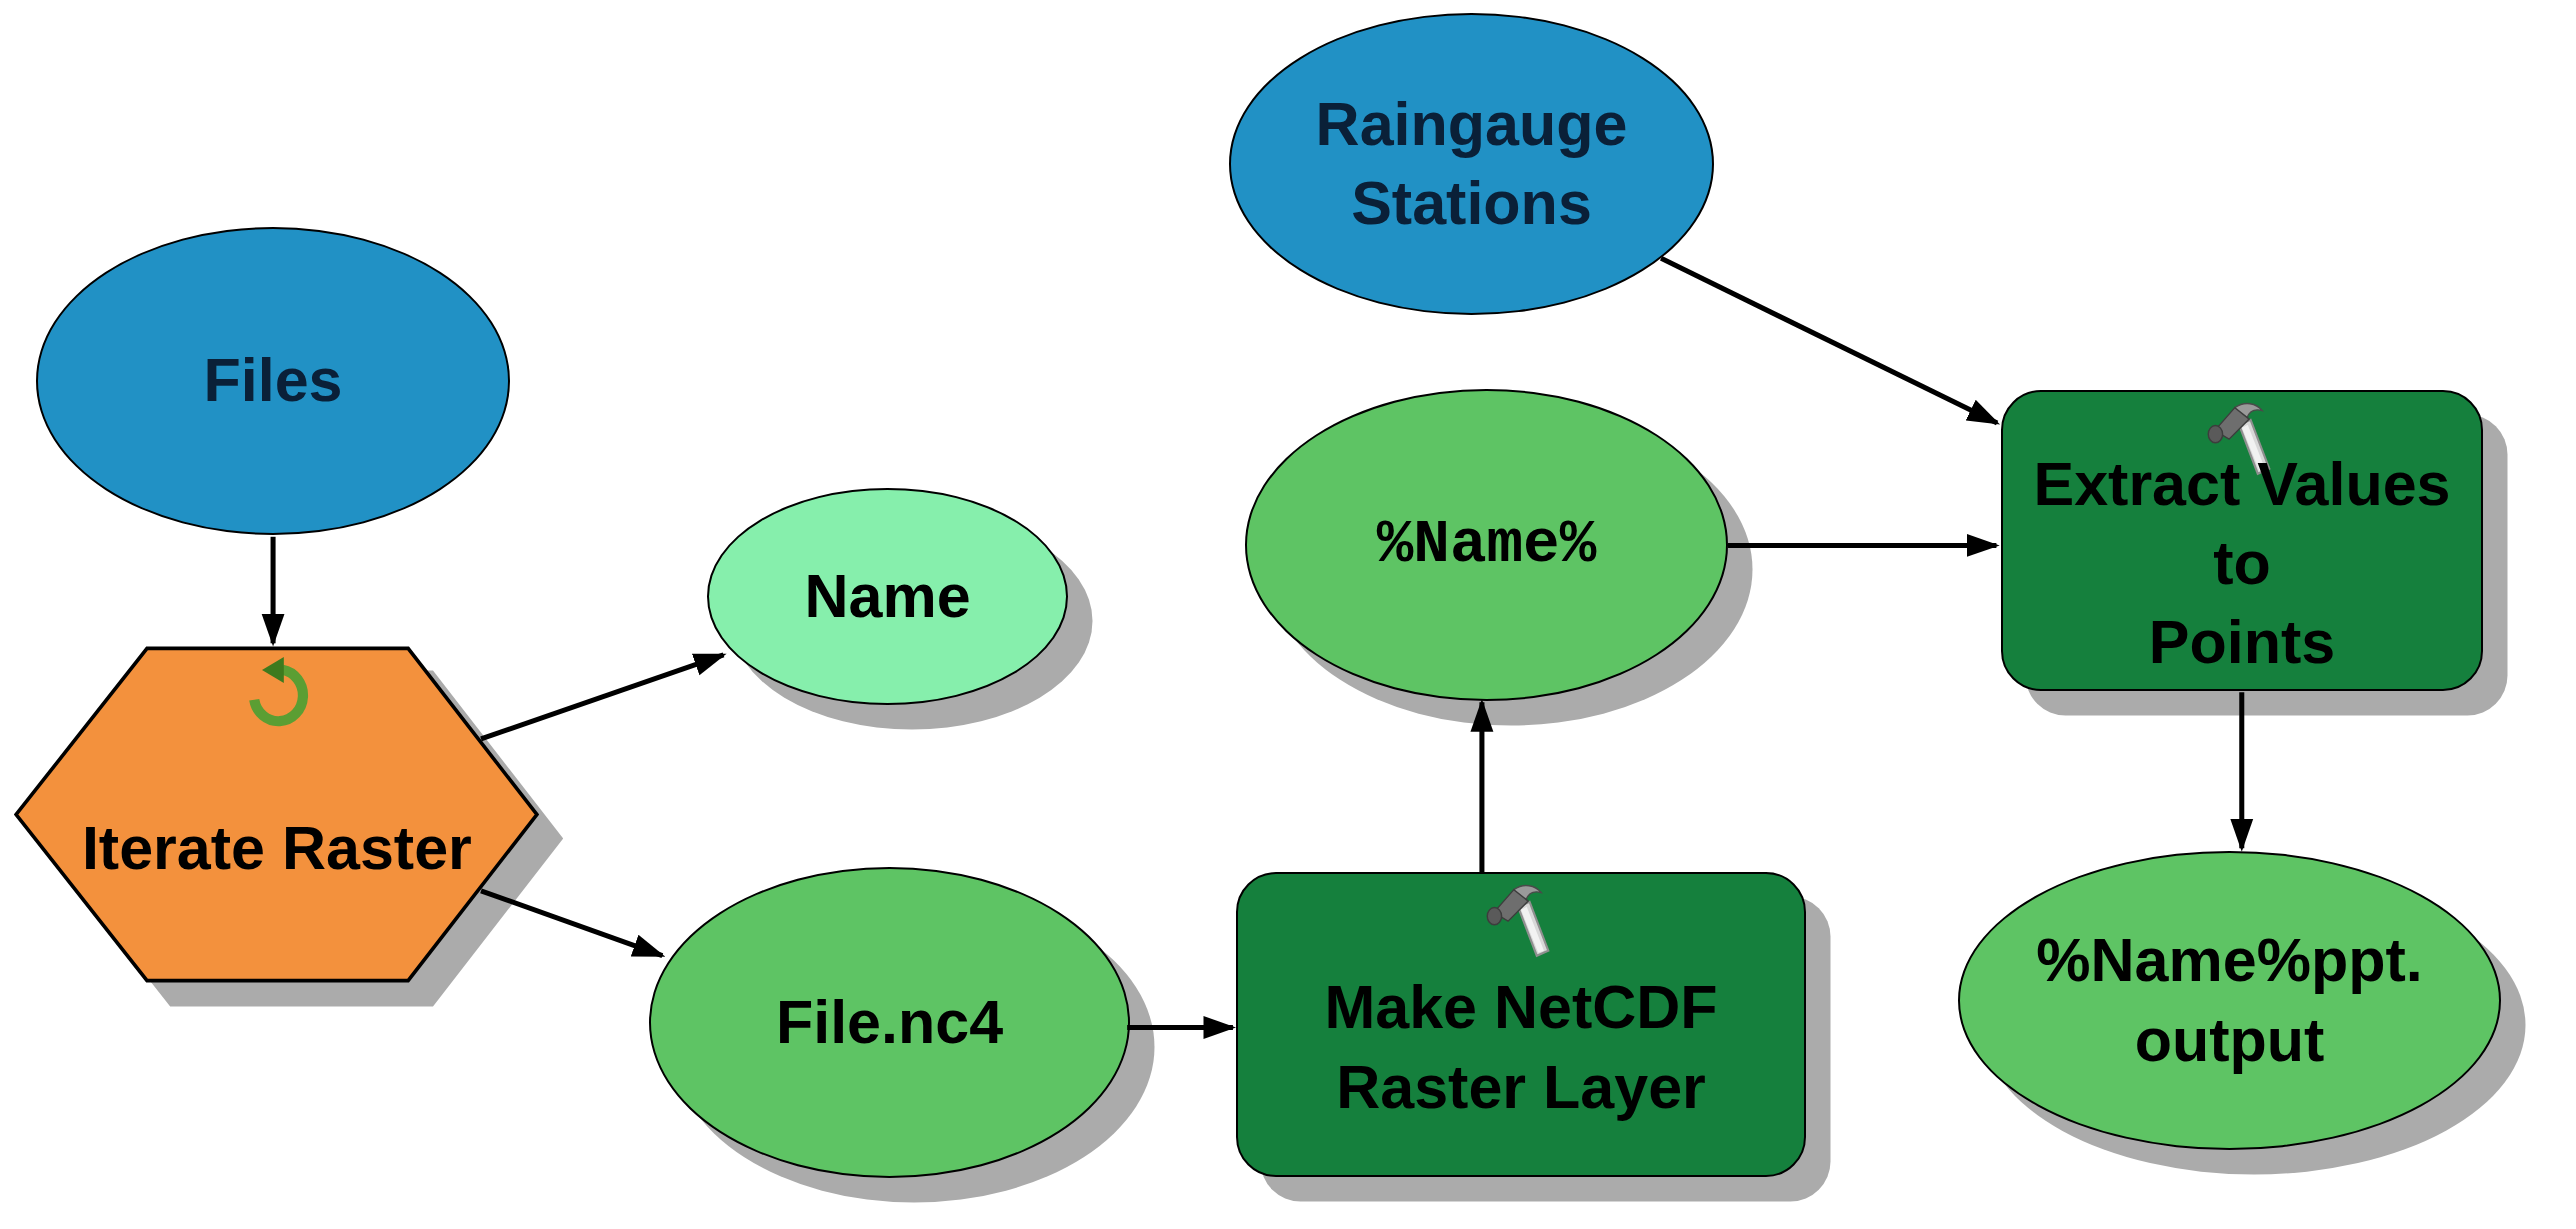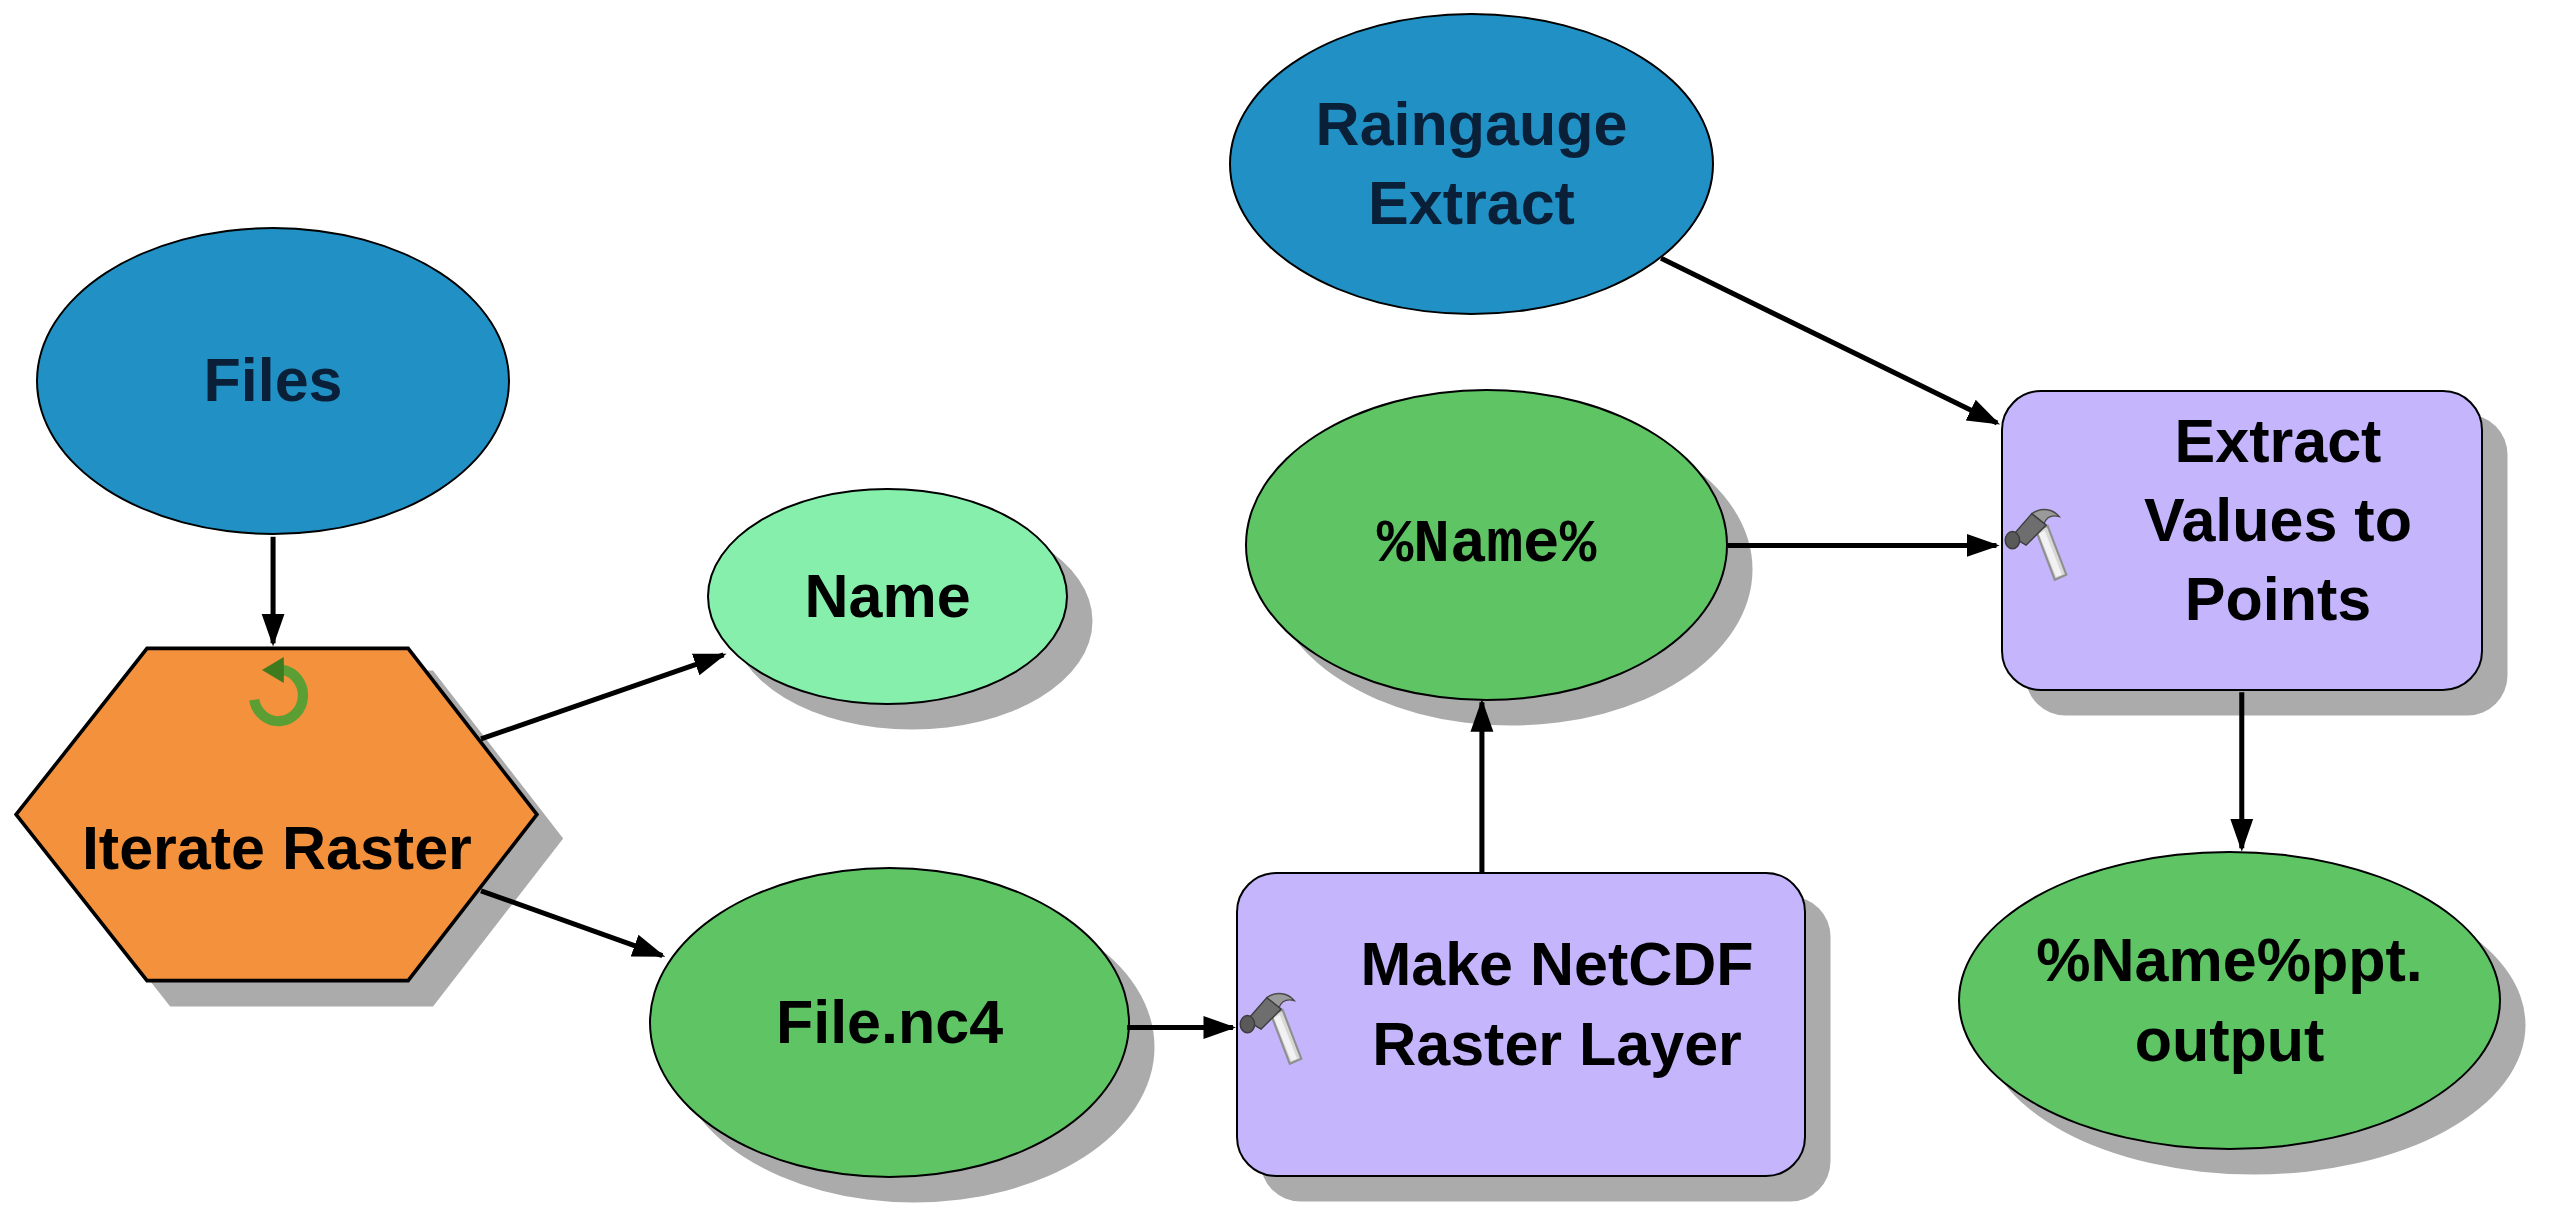--- a/index.html
+++ b/index.html
@@ -15,23 +15,23 @@
     box-sizing:border-box;
   }
   .label{position:relative;z-index:3;}
   .ellipse{border:2.2px solid #000;border-radius:50%;box-shadow:24.5px 24.5px 0 #ABABAB;}
   .ellipse.no-shadow{box-shadow:none;}
   .blue{background:#2191C5;color:#0A2038;}
   .green{background:#5EC464;}
   .cyan{background:#86efac;}
 
   .toolbox{
-    background:#c4b5fd;border:2.9px solid #000;border-radius:40px;
+    background:#15803d;border:2.9px solid #000;border-radius:40px;
     box-shadow:24.5px 24.5px 0 #ABABAB;
-    flex-direction:row;justify-content:flex-start;
+    flex-direction:column;justify-content:flex-start;
   }
   .toolbox .tool-icon{margin-top:7.2px;height:79px;flex:0 0 auto;}
   .toolbox .label{flex:1 1 auto;display:flex;flex-direction:column;justify-content:center;margin-top:-40px;}
 
   .hex-node{background:transparent;flex-direction:column;}
   .hex-node svg.hex-shape{position:absolute;left:0;top:0;width:100%;height:100%;
     filter:drop-shadow(24.5px 24.5px 0px #ABABAB);z-index:1;}
   .hex-node .loop-icon{position:absolute;top:7.2px;left:50%;transform:translateX(-50%);z-index:3;}
   .hex-node .label{margin-top:69px;}
 
@@ -45,21 +45,21 @@
 
   <div class="node ellipse blue no-shadow" style="left:36px;top:227px;width:474px;height:308px;">
     <div class="label">
       <div>Files</div>
     </div>
   </div>
 
   <div class="node ellipse blue no-shadow" style="left:1229px;top:13px;width:485px;height:302px;">
     <div class="label">
       <div>Raingauge</div>
-      <div>Extract</div>
+      <div>Stations</div>
     </div>
   </div>
 
   <div class="node hex-node" style="left:14.4px;top:646px;width:525px;height:337px;">
     <svg class="hex-shape" viewBox="0 0 730 468">
       <polygon points="185,3 548,3 727,234 548,465 185,465 3,234" fill="#F3913D" stroke="#000000" stroke-width="5"></polygon>
     </svg>
     <svg class="loop-icon" width="69" height="75" viewBox="0 0 100 110">
       <path d="M 58,24.6 A 36,38 0 1 1 16.6,68.6" fill="none" stroke="#5B9E33" stroke-width="15"></path>
       <polygon points="60,6 60,44 28,25" fill="#3E7A1E"></polygon>

